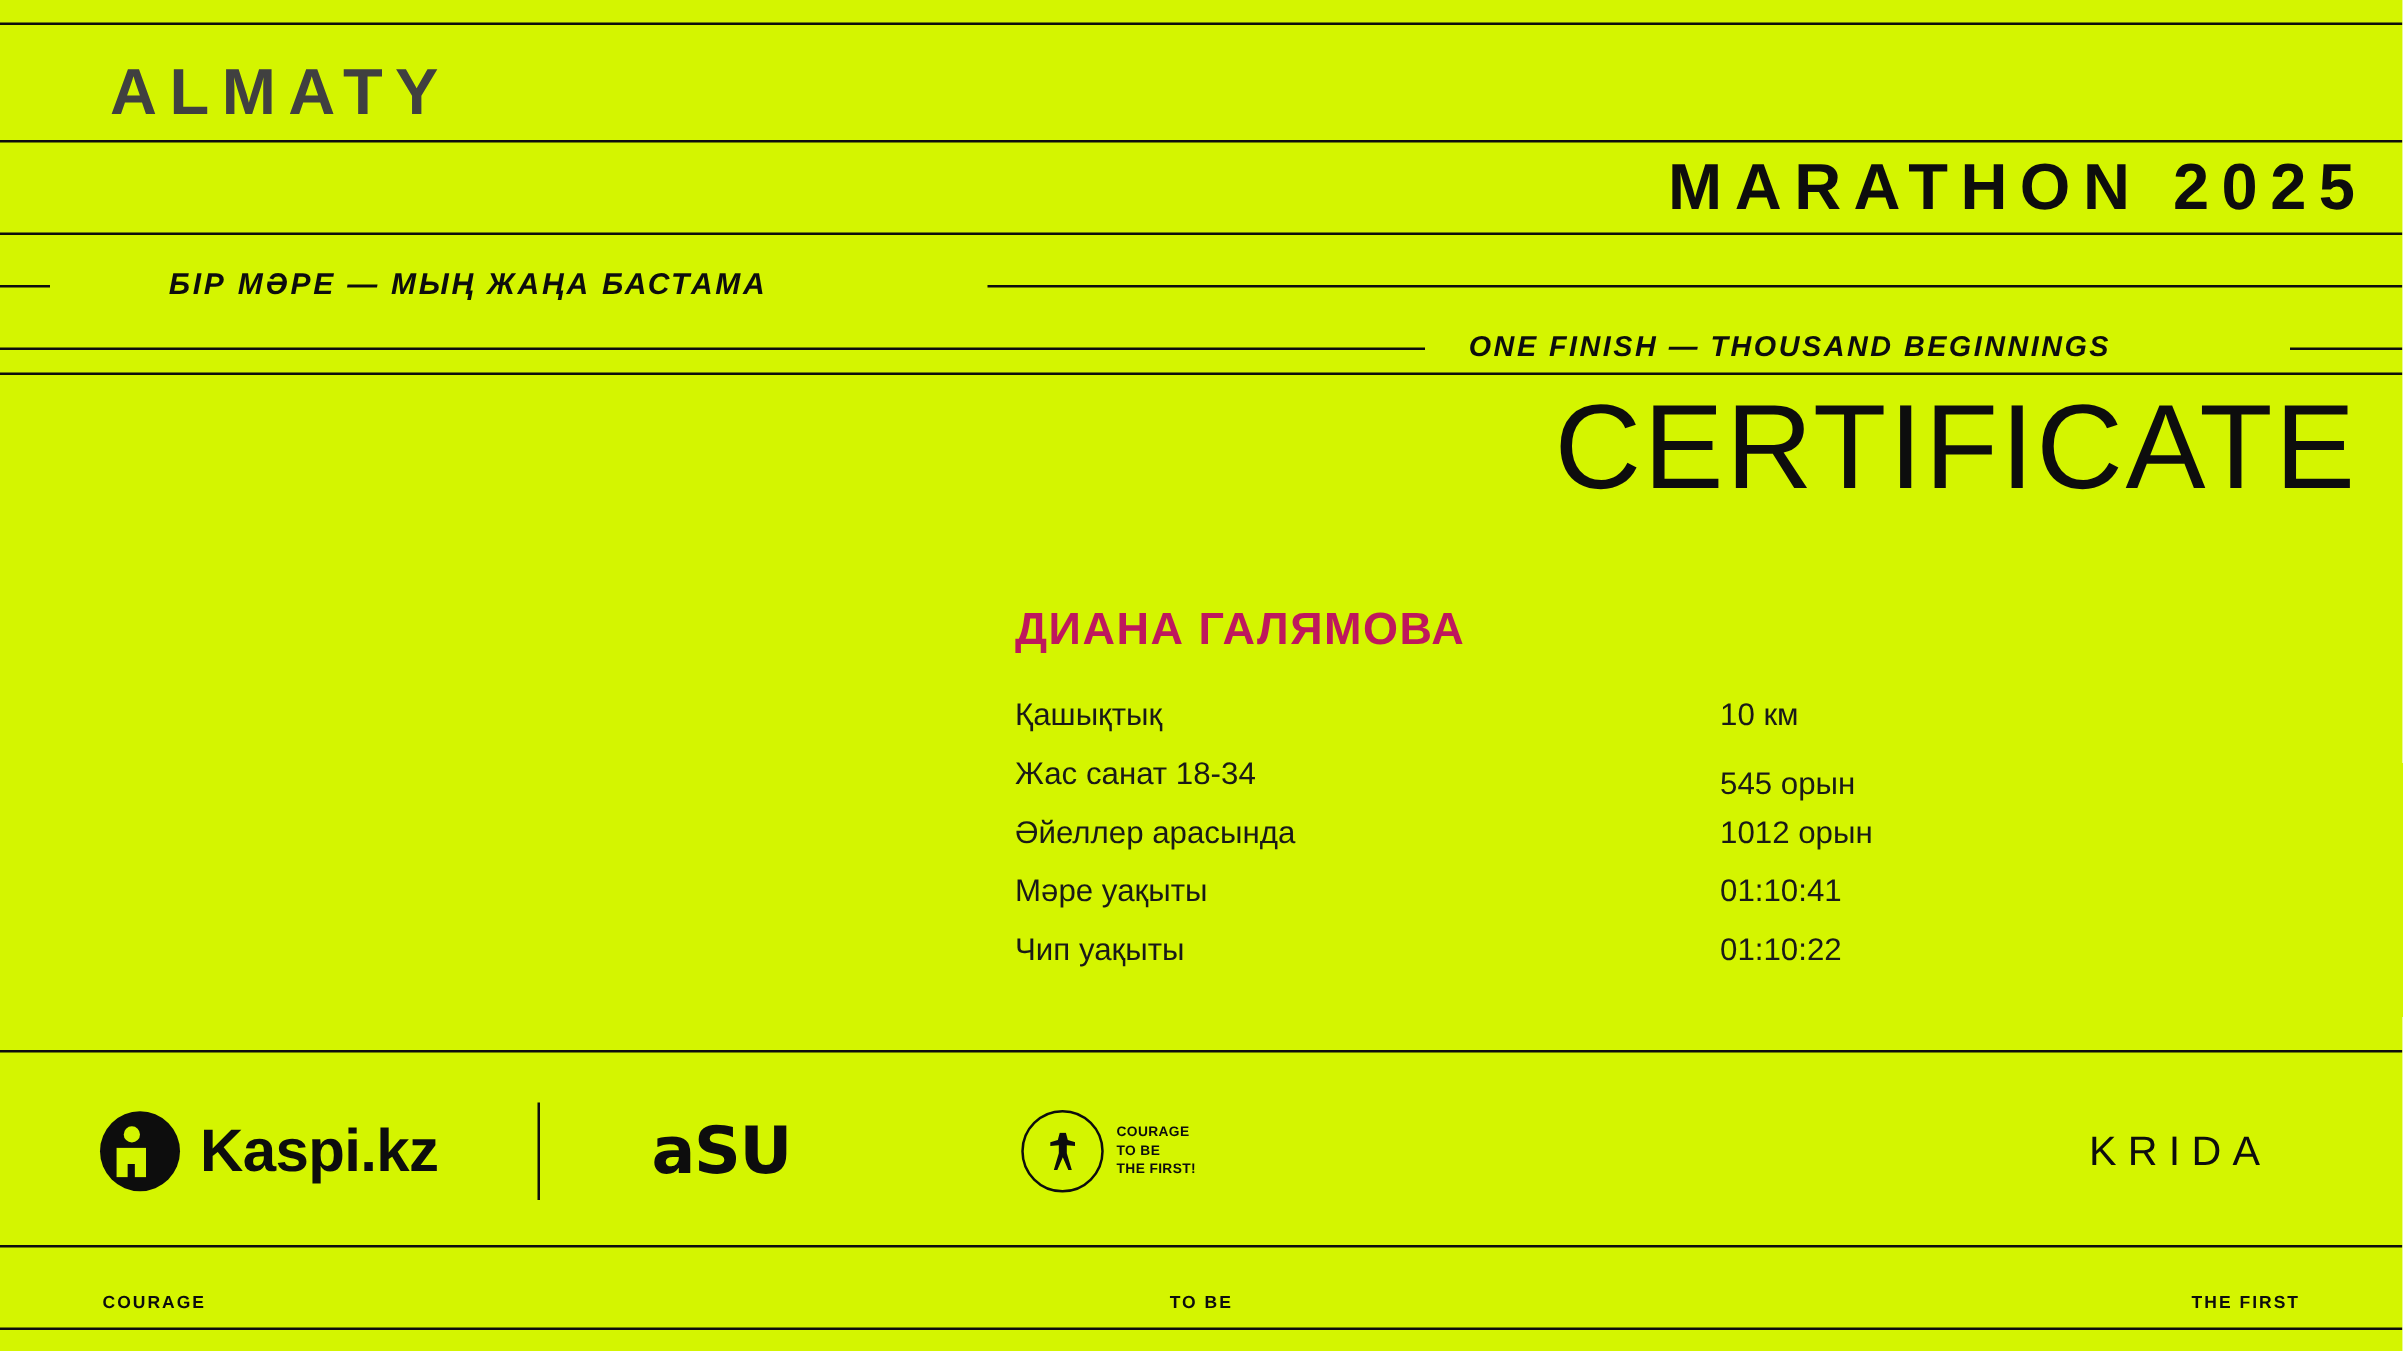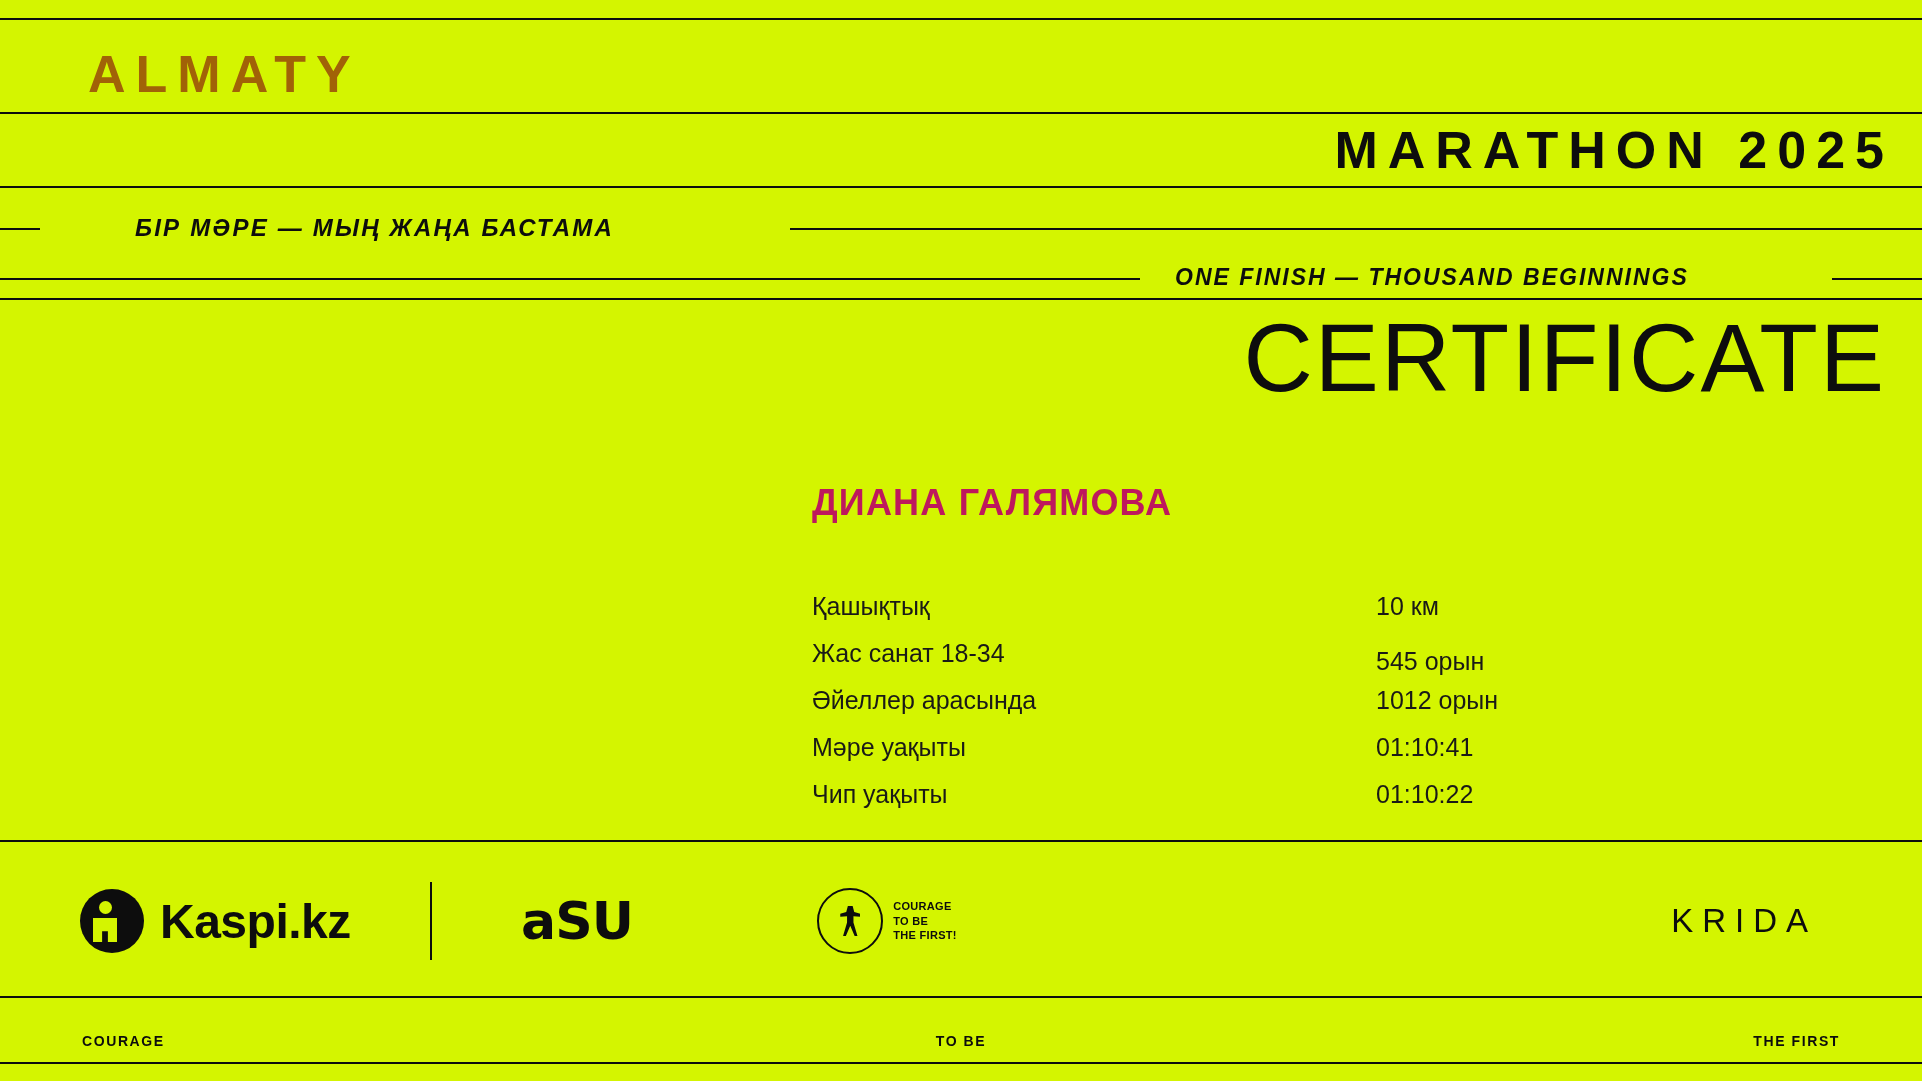--- a/index.html
+++ b/index.html
@@ -27,21 +27,21 @@
     background: #0d0d0d;
   }
   
   .almaty {
     position: absolute;
     left: 88px;
     top: 48px;
     font-size: 52px;
     font-weight: bold;
     letter-spacing: 10px;
-    color: #a16207;
+    color: #404040;
     line-height: 1;
     white-space: nowrap;
   }
   .marathon {
     position: absolute;
     right: 28px;
     top: 124px;
     font-size: 52px;
     font-weight: bold;
     letter-spacing: 10px;
@@ -101,21 +101,21 @@
     font-weight: bold;
     letter-spacing: 1.2px;
     color: #be185d;
     line-height: 1;
     white-space: nowrap;
   }
   
   .results {
     position: absolute;
     left: 812px;
-    top: 592px;
+    top: 558px;
     width: 800px;
   }
   .result-row {
     position: relative;
     height: 47px;
   }
   .result-label {
     position: absolute;
     left: 0;
     font-size: 25px;

